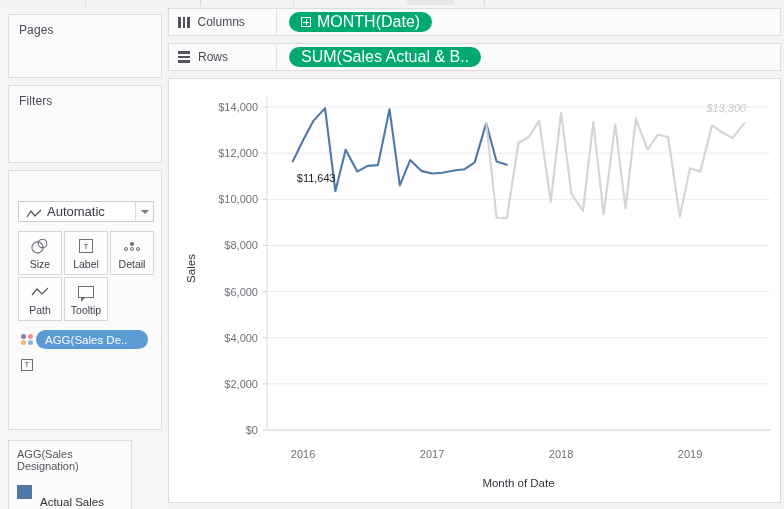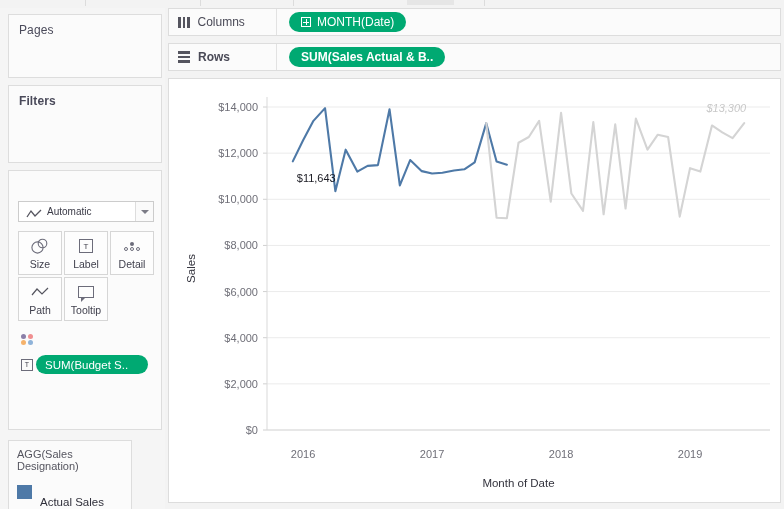--- a/index.html
+++ b/index.html
@@ -29,36 +29,36 @@
     border: 1px solid #ddd;
     box-sizing: border-box;
   }
   .card-title {
     font-size: 12px;
     color: #4a4a5a;
     padding: 8px 0 0 10px;
     letter-spacing: .1px;
   }
   #card-pages { top: 6px; width: 154px; height: 64px; }
-  #card-filters { top: 77px; width: 154px; height: 78px; font-weight: bold; }
+  #card-filters { top: 77px; width: 154px; height: 78px; }
   #card-marks { top: 162px; width: 154px; height: 260px; background:#fbfbfb;}
   #card-legend { top: 432px; width: 124px; height: 72px; }
 
   
   .mark-type {
     position: absolute; left: 9px; top: 30px;
     width: 136px; height: 21px;
     border: 1px solid #ccc;
     background: #fff;
     display: flex; align-items: center;
     box-sizing: border-box;
   }
   .mark-type .mt-icon { margin-left: 7px; width: 16px; height: 12px; }
   .mark-type .mt-label {
-    font-size: 10px; color: #3a3a46; margin-left: 5px; flex: 1;
+    font-size: 13px; color: #3a3a46; margin-left: 5px; flex: 1;
   }
   .mark-type .mt-caret {
     width: 17px; height: 19px;
     border-left: 1px solid #ddd;
     display:flex; align-items:center; justify-content:center;
     background: #fafafa;
   }
   .caret-dn {
     width: 0; height: 0;
     border-left: 4px solid transparent;
@@ -138,35 +138,35 @@
   }
   .shelf {
     position: absolute; left: 3px;
     height: 28px; width: 613px;
     background: #fbfbfb;
     border: 1px solid #ddd;
     display: flex; align-items: center;
     box-sizing: border-box;
   }
   #shelf-columns { top: 8px; }
-  #shelf-rows { top: 43px; font-weight: bold; }
+  #shelf-rows { top: 43px; }
   .shelf-label-box {
     width: 108px; height: 100%;
     display: flex; align-items: center;
     border-right: 1px solid #e2e2e2;
     box-sizing: border-box;
   }
   .shelf-icon { margin-left: 9px; display: flex; gap: 2px; }
   .shelf-icon.cols i { width: 2.5px; height: 11px; background: #55555f; display:block; }
   .shelf-icon.rows { flex-direction: column; gap: 2px; }
   .shelf-icon.rows i { width: 12px; height: 2.5px; background: #55555f; display:block; }
   .shelf-name { font-size: 12px; color: #4a4a57; margin-left: 8px; }
   .shelf-pill {
     height: 20px; border-radius: 11px; background: #00a972; color: #fff;
-    font-size: 12px; display: flex; align-items: center;
+    font-size: 16px; display: flex; align-items: center;
     padding: 0 12px; margin-left: 12px; box-sizing: border-box;
     white-space: nowrap;
   }
   .plus-box {
     width: 10px; height: 10px; border: 1px solid #fff;
     position: relative; margin-right: 6px; box-sizing: border-box;
   }
   .plus-box:before, .plus-box:after {
     content:""; position:absolute; background:#fff;
   }
@@ -283,26 +283,26 @@
       <div class="mark-pills">
         <div class="mp-row">
           <span class="mp-icon">
             <span class="dots4">
                 <i style="background:#8b7fa8"></i>
                 <i style="background:#f08f90"></i>
                 <i style="background:#f5b26b"></i>
                 <i style="background:#8fb3d9"></i>
               </span>
           </span>
+          <span class="pill blue w110">AGG(Sales De..</span>
         </div>
         <div class="mp-row">
           <span class="mp-icon">
               <span class="label-glyph">T</span>
             </span>
-          <span class="pill green w110">SUM(Budget S..</span>
         </div>
       </div>
     </div>
 
     <div class="card" id="card-legend">
       <div class="legend-title">AGG(Sales Designation)</div>
       <div class="legend-row">
         <span class="legend-swatch" style="background:#4e79a7"></span>
         <span class="legend-label">Actual Sales</span>
       </div>

